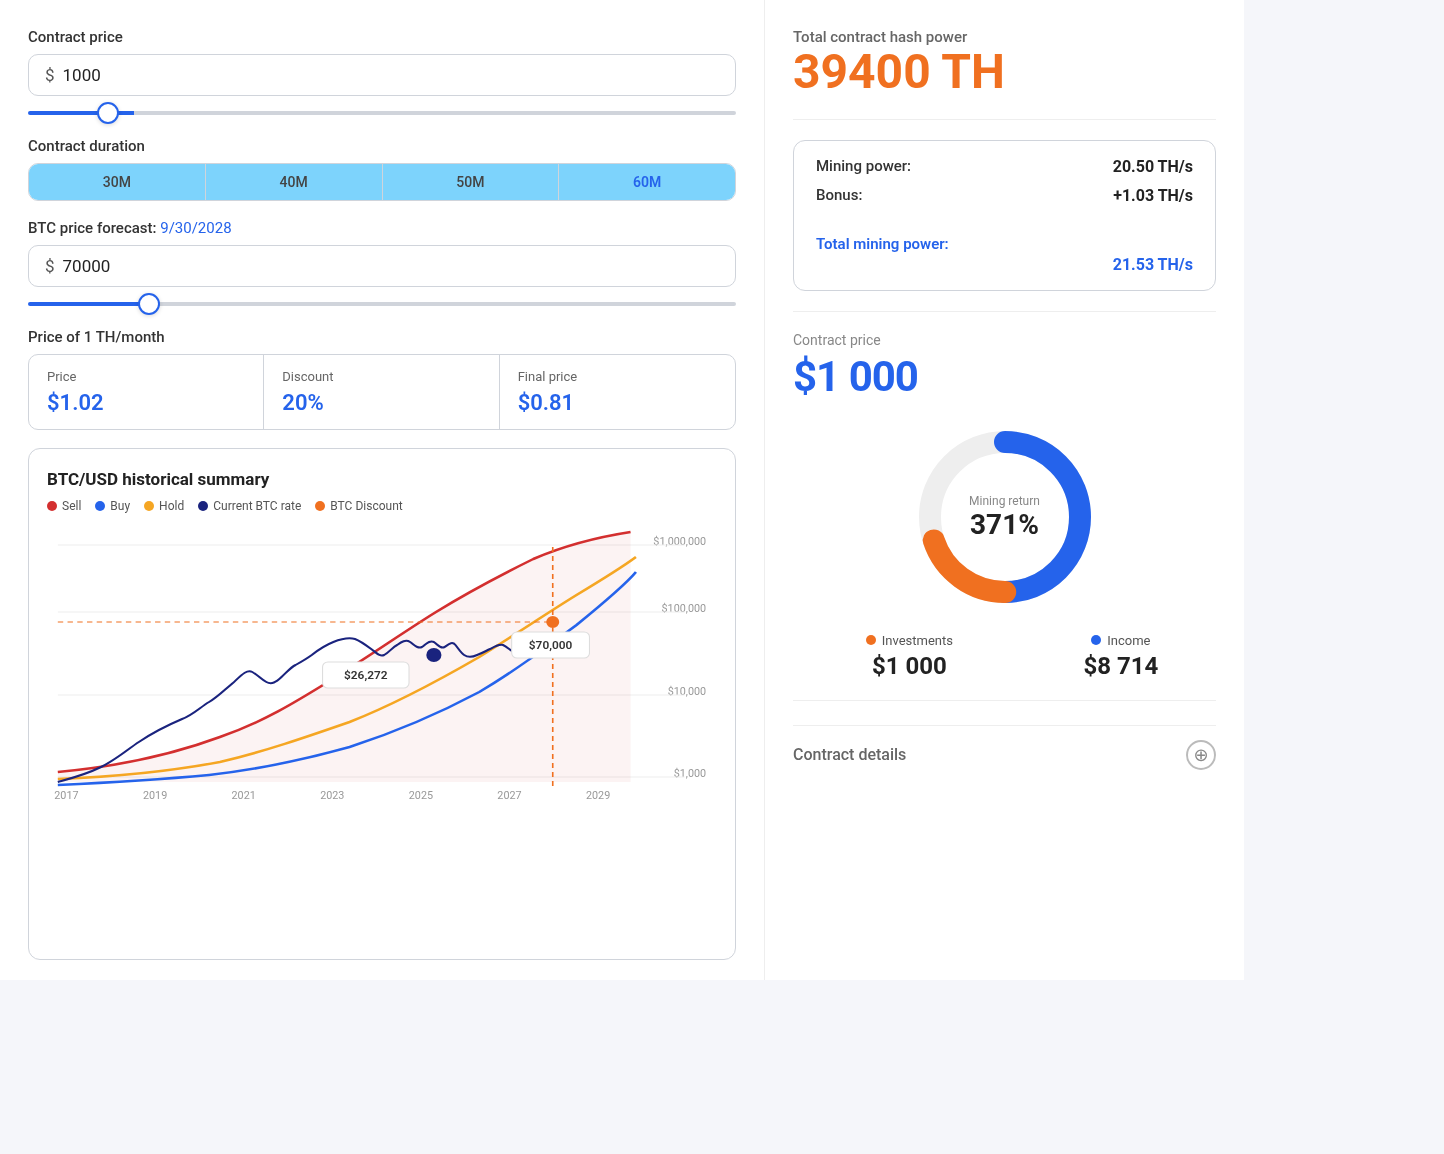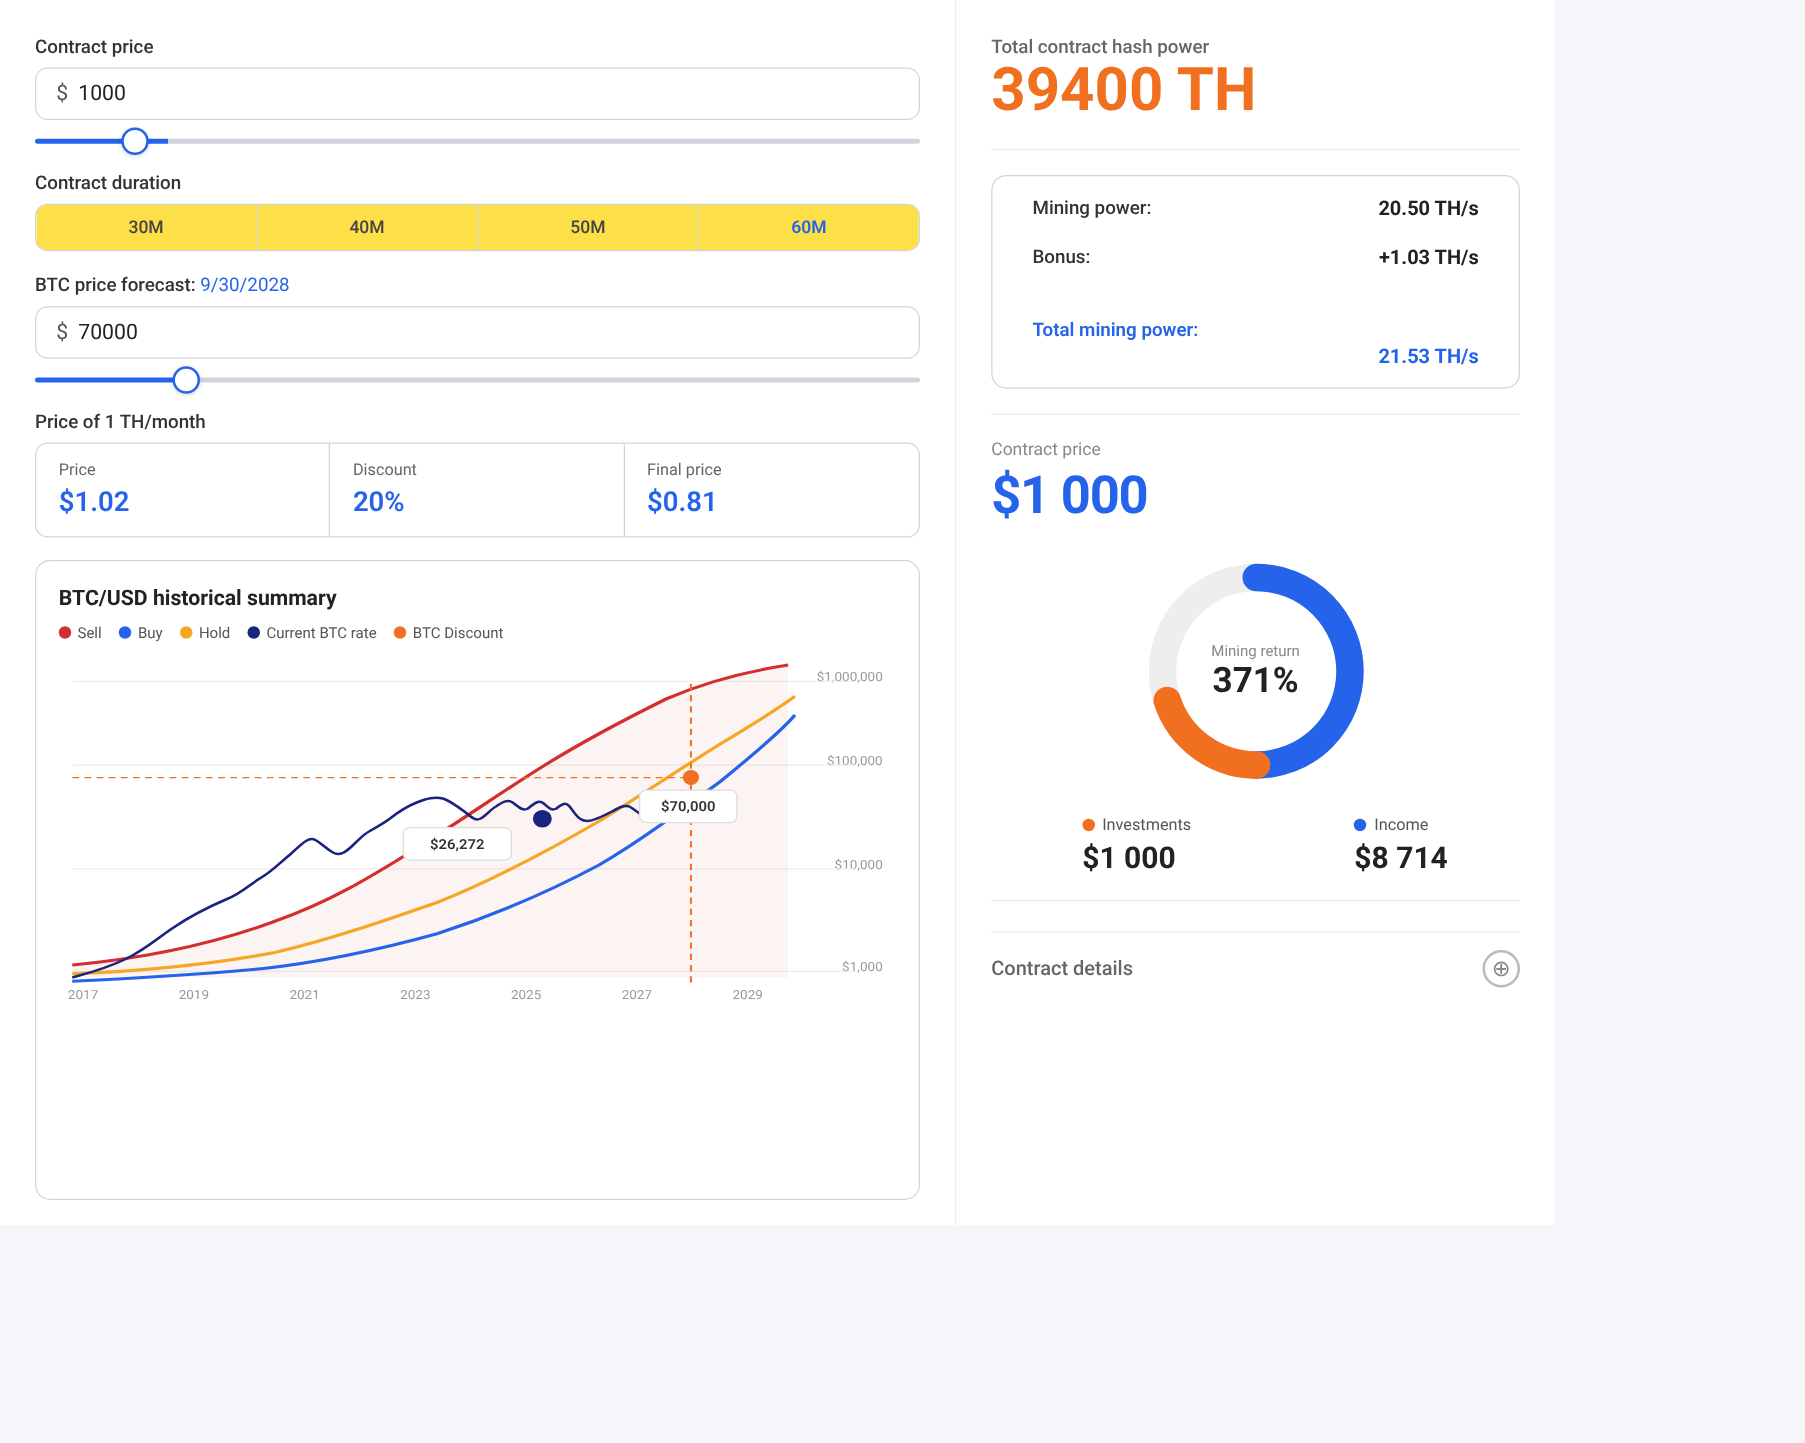--- a/index.html
+++ b/index.html
@@ -88,21 +88,21 @@
     }
     .duration-tab {
       flex: 1;
       text-align: center;
       padding: 10px 0;
       font-size: 14px;
       font-weight: 500;
       color: #444;
       cursor: pointer;
       border-right: 1px solid #d0d4db;
-      background: #fde047;
+      background: #7dd3fc;
     }
     .duration-tab:last-child { border-right: none; }
     .duration-tab.active {
       color: #2563eb;
       font-weight: 600;
     }
 
     
     .forecast-label {
       font-size: 15px;
@@ -189,24 +189,24 @@
     .total-hash-value {
       font-size: 48px;
       font-weight: 700;
       color: #f07020;
       line-height: 1.1;
     }
 
     .mining-power-box {
       border: 1.5px solid #d0d4db;
       border-radius: 12px;
-      padding: 16px 32px;
+      padding: 16px 22px;
       display: flex;
       flex-direction: column;
-      gap: 20px;
+      gap: 10px;
     }
     .mining-row {
       display: flex;
       justify-content: space-between;
       align-items: center;
       font-size: 15px;
     }
     .mining-row .row-label { color: #333; font-weight: 500; }
     .mining-row .row-value { color: #222; font-weight: 700; font-size: 16px; }
     .mining-row.total .row-label { color: #2563eb; font-weight: 600; }
@@ -255,21 +255,21 @@
     }
     .invest-income-row {
       display: flex;
       justify-content: space-around;
       width: 100%;
       margin-top: 4px;
     }
     .invest-income-item {
       display: flex;
       flex-direction: column;
-      align-items: flex-start;
+      align-items: center;
       gap: 4px;
       margin-left: 15px;
     }
     .invest-income-item .ii-label {
       display: flex;
       align-items: center;
       gap: 6px;
       font-size: 13px;
       color: #555;
     }

